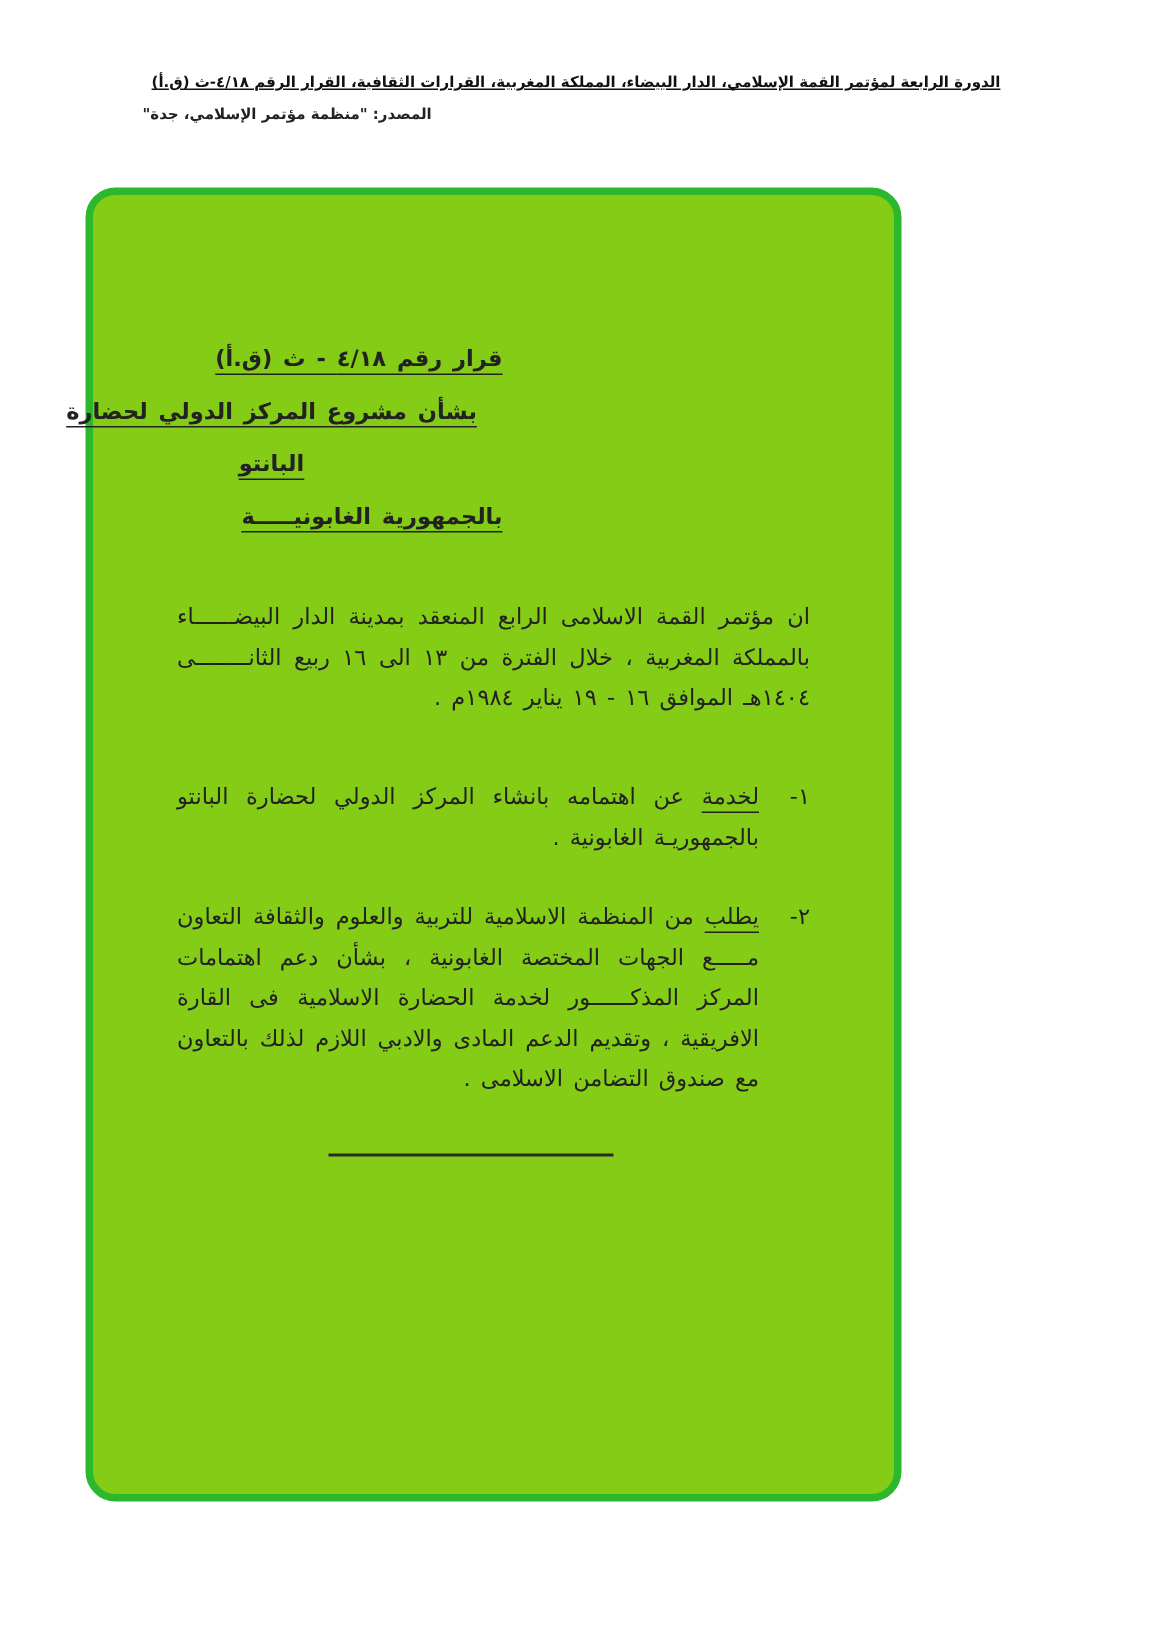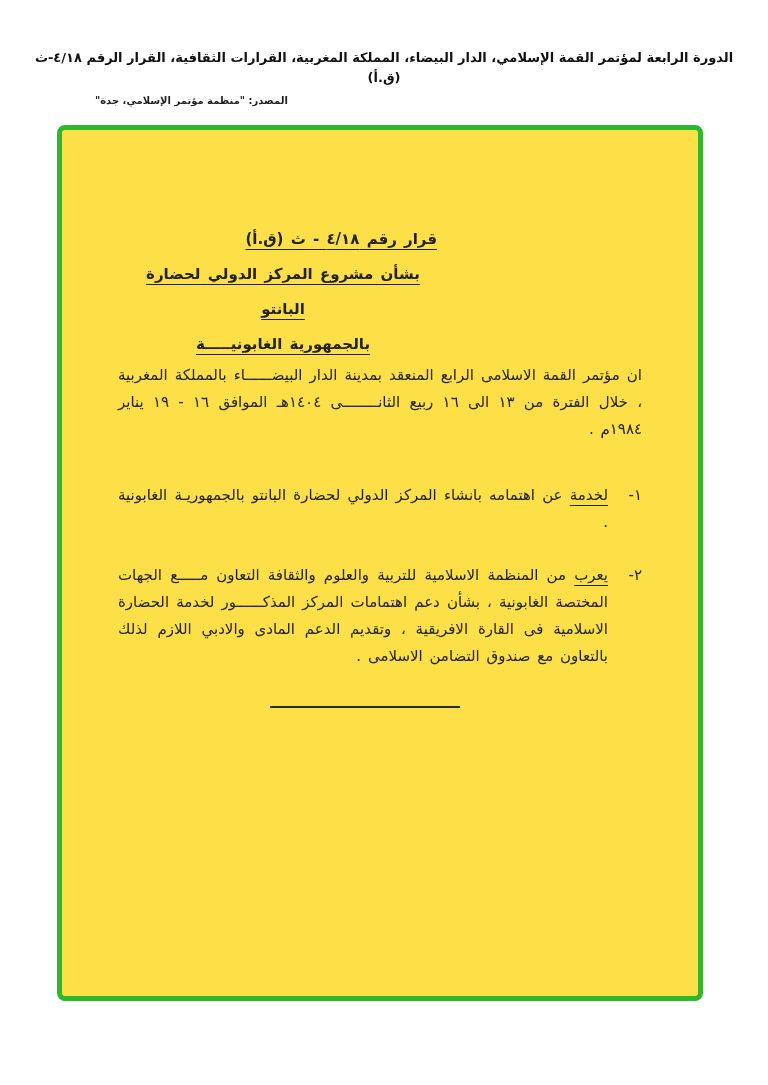--- a/index.html
+++ b/index.html
@@ -2,46 +2,46 @@
 <html lang="ar"><head>
 <meta charset="utf-8">
 <style>
   html,body{margin:0;padding:0;}
   body{
     width:768px;height:1085px;position:relative;background:#ffffff;
     font-family:"DejaVu Sans", sans-serif;color:#1f1f1f;overflow:hidden;
   }
   
   .header-title{
-    direction:rtl;text-align:center;font-weight:bold;font-size:13px;
-    line-height:1.5;margin:48px 28px 0 28px;color:#111;
+    direction:rtl;text-align:center;font-weight:bold;font-size:10px;
+    line-height:1.5;margin:48px 28px 0 28px;color:#111;text-decoration:underline;
   }
   .header-source{
     direction:rtl;text-align:left;margin:8px 0 0 95px;
     font-size:10px;font-weight:bold;color:#222;
   }
   
   .scan-box{
     box-sizing:border-box;position:absolute;left:57px;top:125px;
-    width:646px;height:876px;background:#fde047;
-    border:5px solid #2cb82c;border-radius:8px;
+    width:544px;height:876px;background:#84cc16;
+    border:5px solid #2cb82c;border-radius:20px;
   }
   .doc{
     direction:rtl;padding:92px 56px 0 56px;
     font-size:15px;line-height:27px;word-spacing:2px;color:#222;
   }
   
   .doc-title{width:308px;margin:0 205px 0 0;line-height:35px;font-weight:bold;}
   .t1{text-align:right;}
   .t2{text-align:center;}
-  .t3{text-align:center;}
+  .t3{text-align:right;}
   .u{text-decoration:underline;text-underline-offset:5px;}
   
   .para{margin:0;text-align:justify;}
-  .para1{}
+  .para1{margin-top:36px;}
   .para2{margin-top:29px;}
   
   .item{display:flex;margin:0;}
   .item1{margin-top:39px;}
   .item2{margin-top:26px;}
   .item .num{width:34px;flex:none;}
   .item .body{flex:1;margin:0;text-align:justify;}
   
   .sig-line{
     margin:36px auto 0 auto;width:190px;height:0;
@@ -73,21 +73,21 @@
         <span class="num">١-</span>
         <p class="body">
           <span class="u">لخدمة</span>
           <span>عن اهتمامه بانشاء المركز الدولي لحضارة البانتو بالجمهوريـة الغابونية .</span>
         </p>
       </div>
 
       <div class="item item2">
         <span class="num">٢-</span>
         <p class="body">
-          <span class="u">يعرب</span>
+          <span class="u">يطلب</span>
           <span>من المنظمة الاسلامية للتربية والعلوم والثقافة التعاون مـــــع الجهات المختصة الغابونية ، بشأن دعم اهتمامات المركز المذكــــــور لخدمة الحضارة الاسلامية فى القارة الافريقية ، وتقديم الدعم المادى والادبي اللازم لذلك بالتعاون مع صندوق التضامن الاسلامى .</span>
         </p>
       </div>
 
       <div class="sig-line"></div>
 
     </div>
   </div>
 
 </div>

